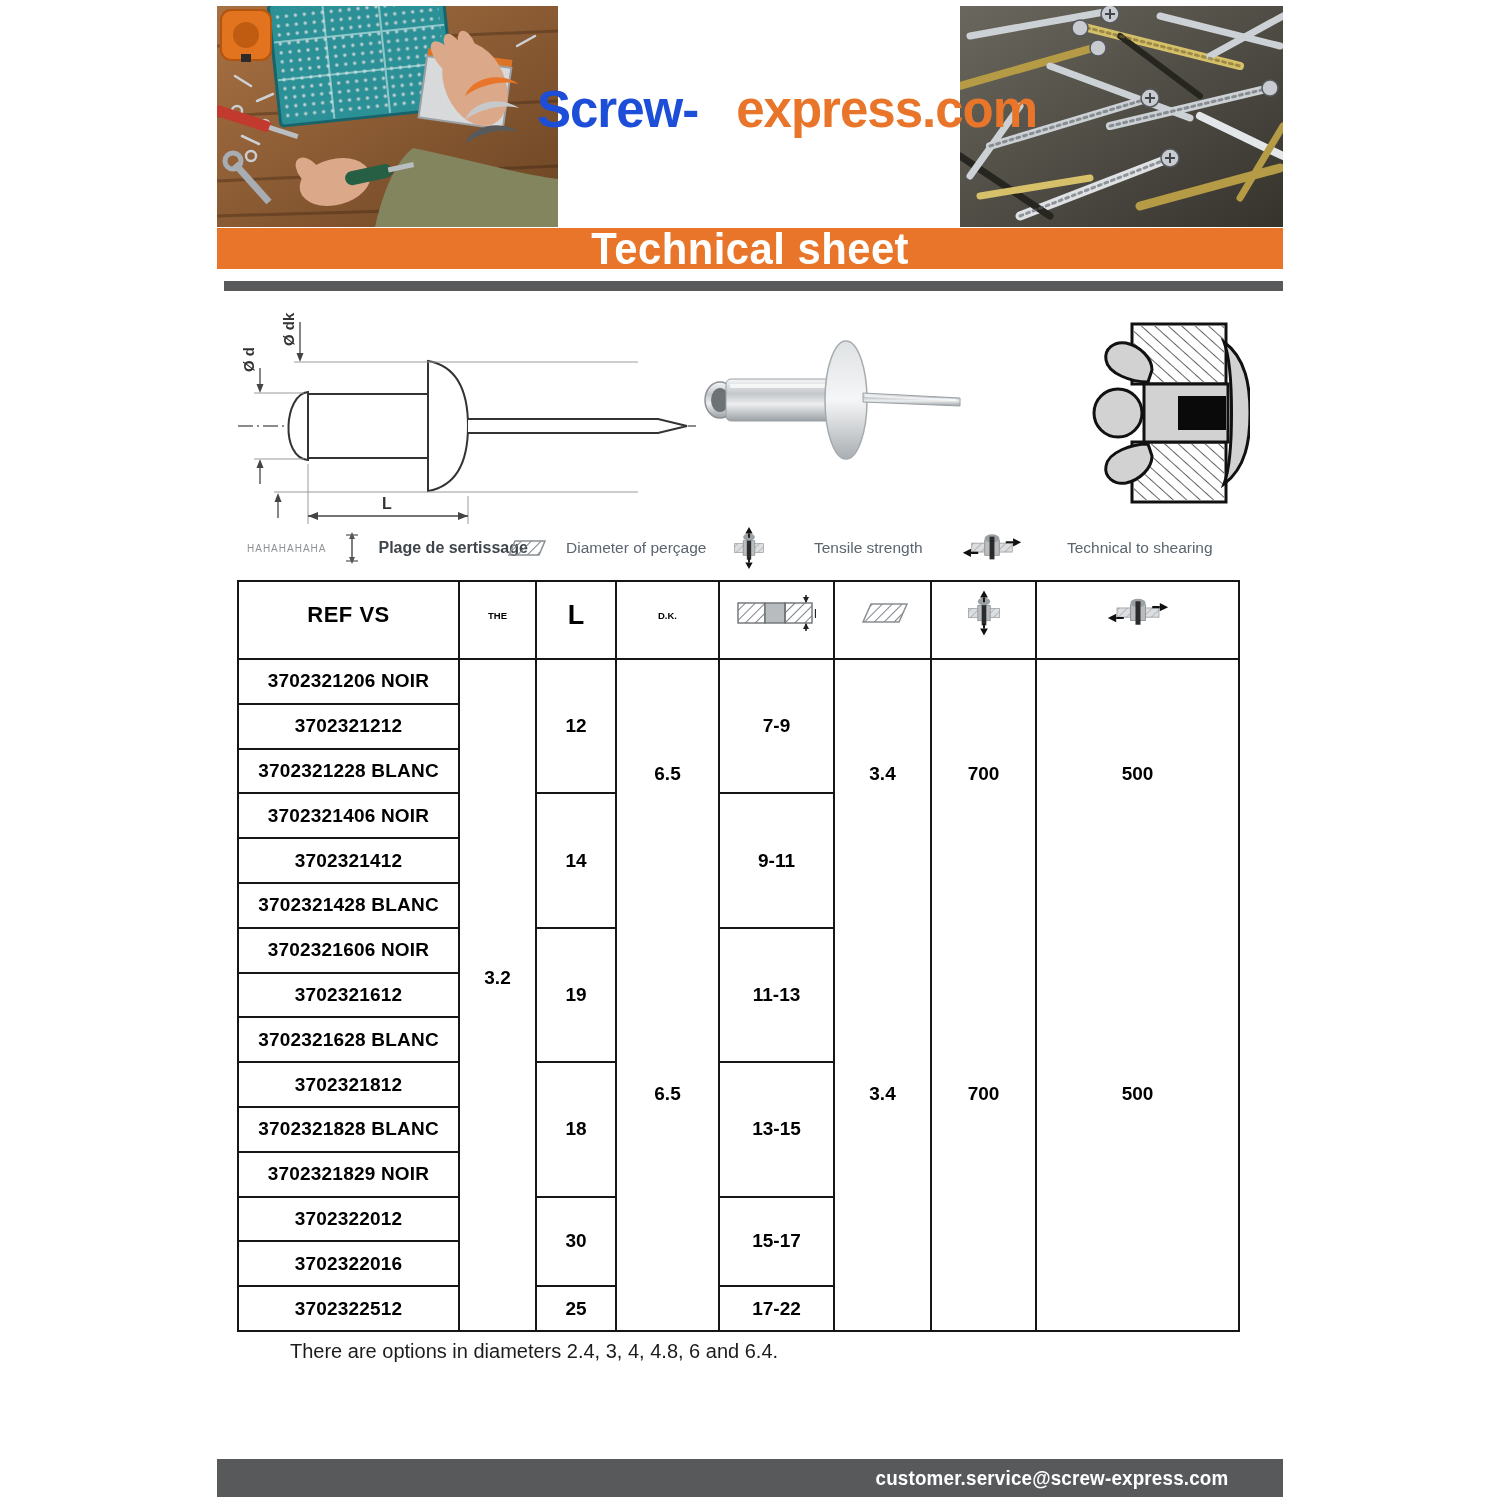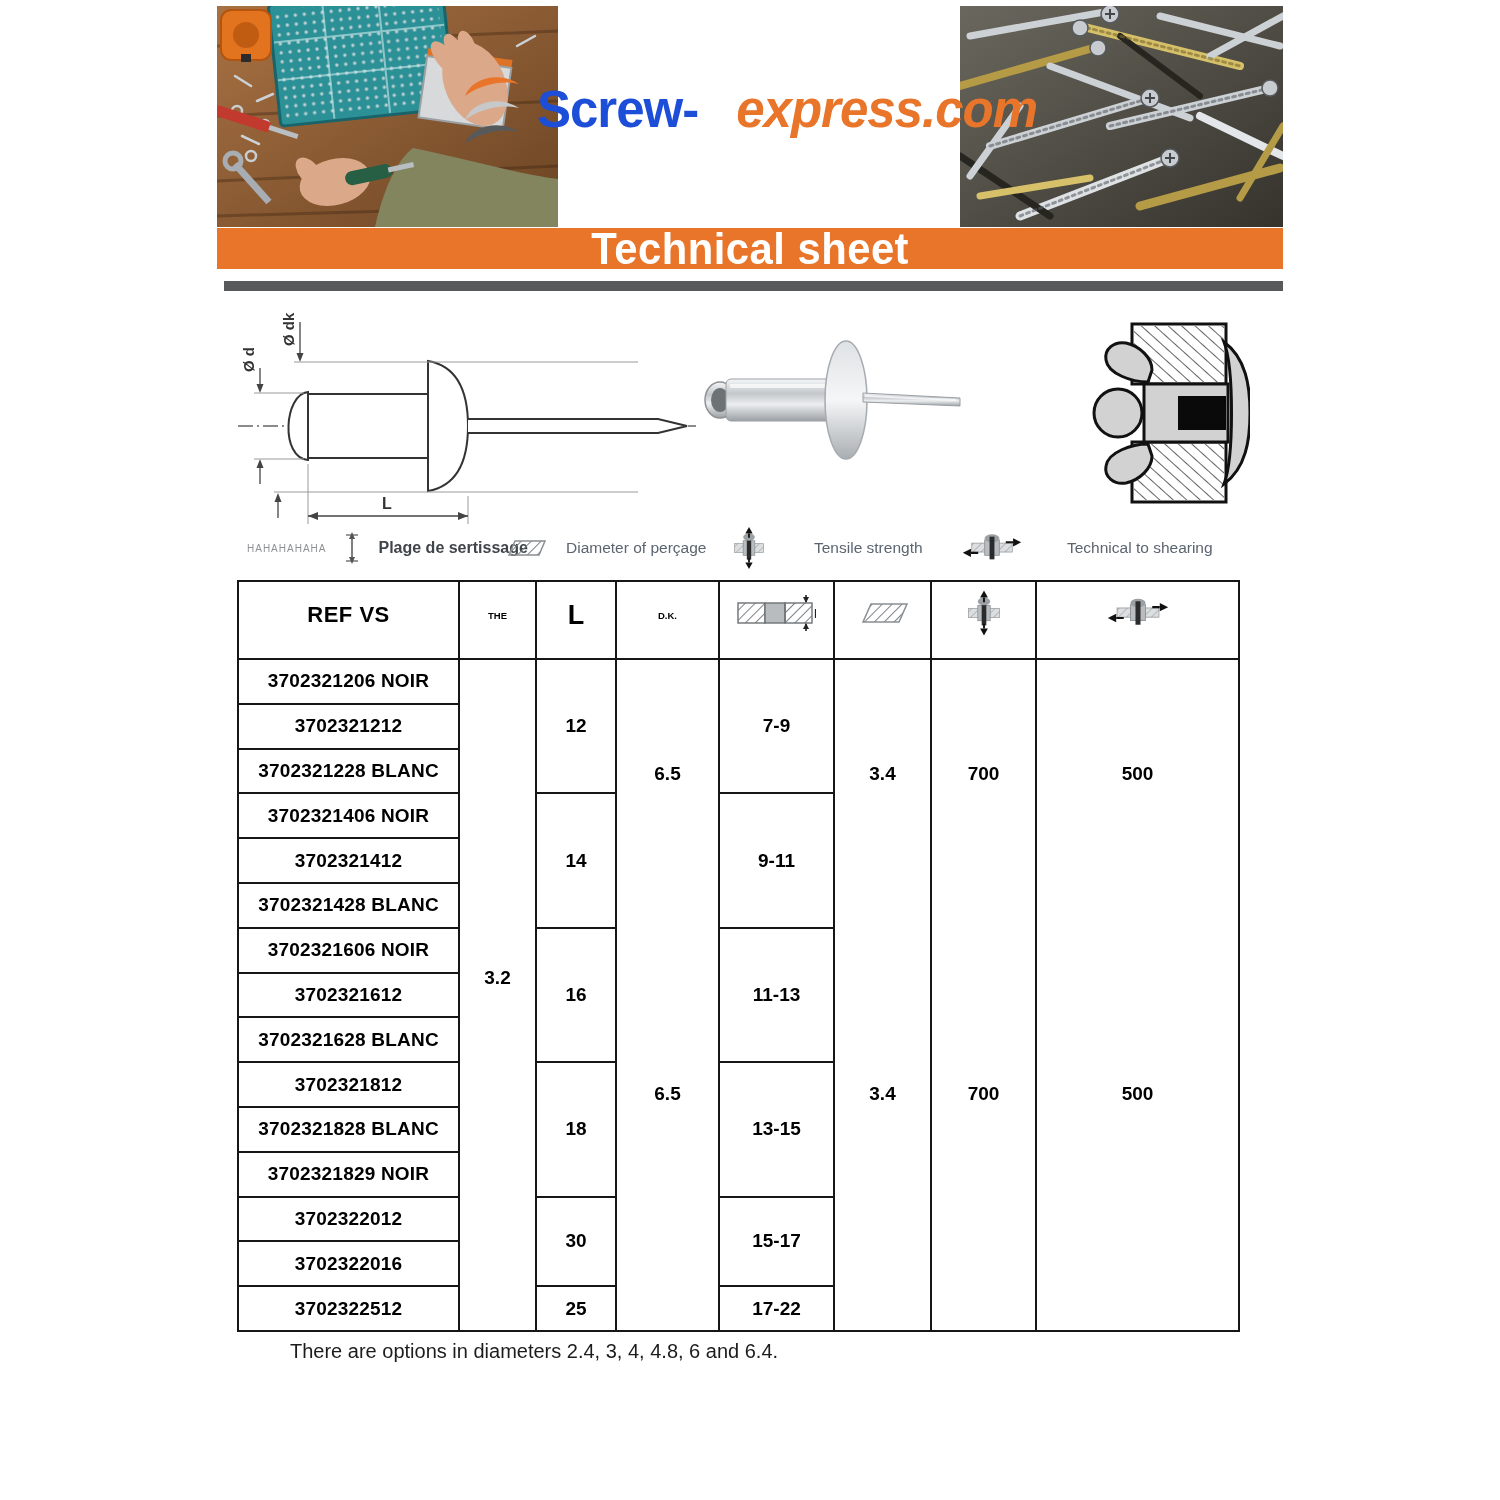--- a/index.html
+++ b/index.html
@@ -6,21 +6,21 @@
   body{font-family:"Liberation Sans",sans-serif;}
   #page{position:relative;width:1500px;height:1500px;background:#fff;overflow:hidden;}
 
   
   .photo{position:absolute;top:6px;height:221px;overflow:hidden;}
   #photo-left{left:217px;width:341px;}
   #photo-right{left:960px;width:323px;}
   #logo{position:absolute;left:217px;top:70px;width:1066px;display:flex;justify-content:center;align-items:flex-start;gap:10px;}
   #logo .word{font-size:51px;font-weight:bold;letter-spacing:-1px;line-height:80px;}
   #logo .w1{color:#1d4ed8;}
-  #logo .w2{color:#e8752a;font-style:italic;margin-left:38px;}
+  #logo .w2{color:#e8752a;margin-left:38px;}
 
   
   #banner{position:absolute;left:217px;top:228px;width:1066px;height:41px;background:#e8752a;display:flex;align-items:center;justify-content:center;}
   #banner .t{color:#fff;font-size:44px;font-weight:bold;letter-spacing:.5px;transform:scaleX(.95);}
   #banner-strip{position:absolute;left:224px;top:281px;width:1059px;height:10px;background:#58595b;}
 
   
   .diag{position:absolute;}
   #tech-drawing{left:238px;top:306px;}
   #rivet-photo{left:698px;top:322px;}
@@ -433,21 +433,21 @@
       </tr>
       <tr>
           <td class="cell-ref">3702321412</td>
         </tr>
       <tr>
           <td class="cell-ref">3702321428 BLANC</td>
         </tr>
 
       <tr>
         <td class="cell-ref">3702321606 NOIR</td>
-        <td class="cell-val" rowspan="3">16</td>
+        <td class="cell-val" rowspan="3">19</td>
         <td class="cell-val up" rowspan="3">11-13</td>
       </tr>
       <tr>
           <td class="cell-ref">3702321612</td>
         </tr>
       <tr>
           <td class="cell-ref">3702321628 BLANC</td>
         </tr>
 
       <tr>
@@ -474,14 +474,17 @@
       <tr>
         <td class="cell-ref">3702322512</td>
         <td class="cell-val">25</td>
         <td class="cell-val">17-22</td>
       </tr>
     </tbody>
   </table>
 
   <div id="footnote">There are options in diameters 2.4, 3, 4, 4.8, 6 and 6.4.</div>
 
+  <div id="footer-bar">
+    <span class="email">customer.service@screw-express.com</span>
+  </div>
 
 </div>
 
 </body></html>

